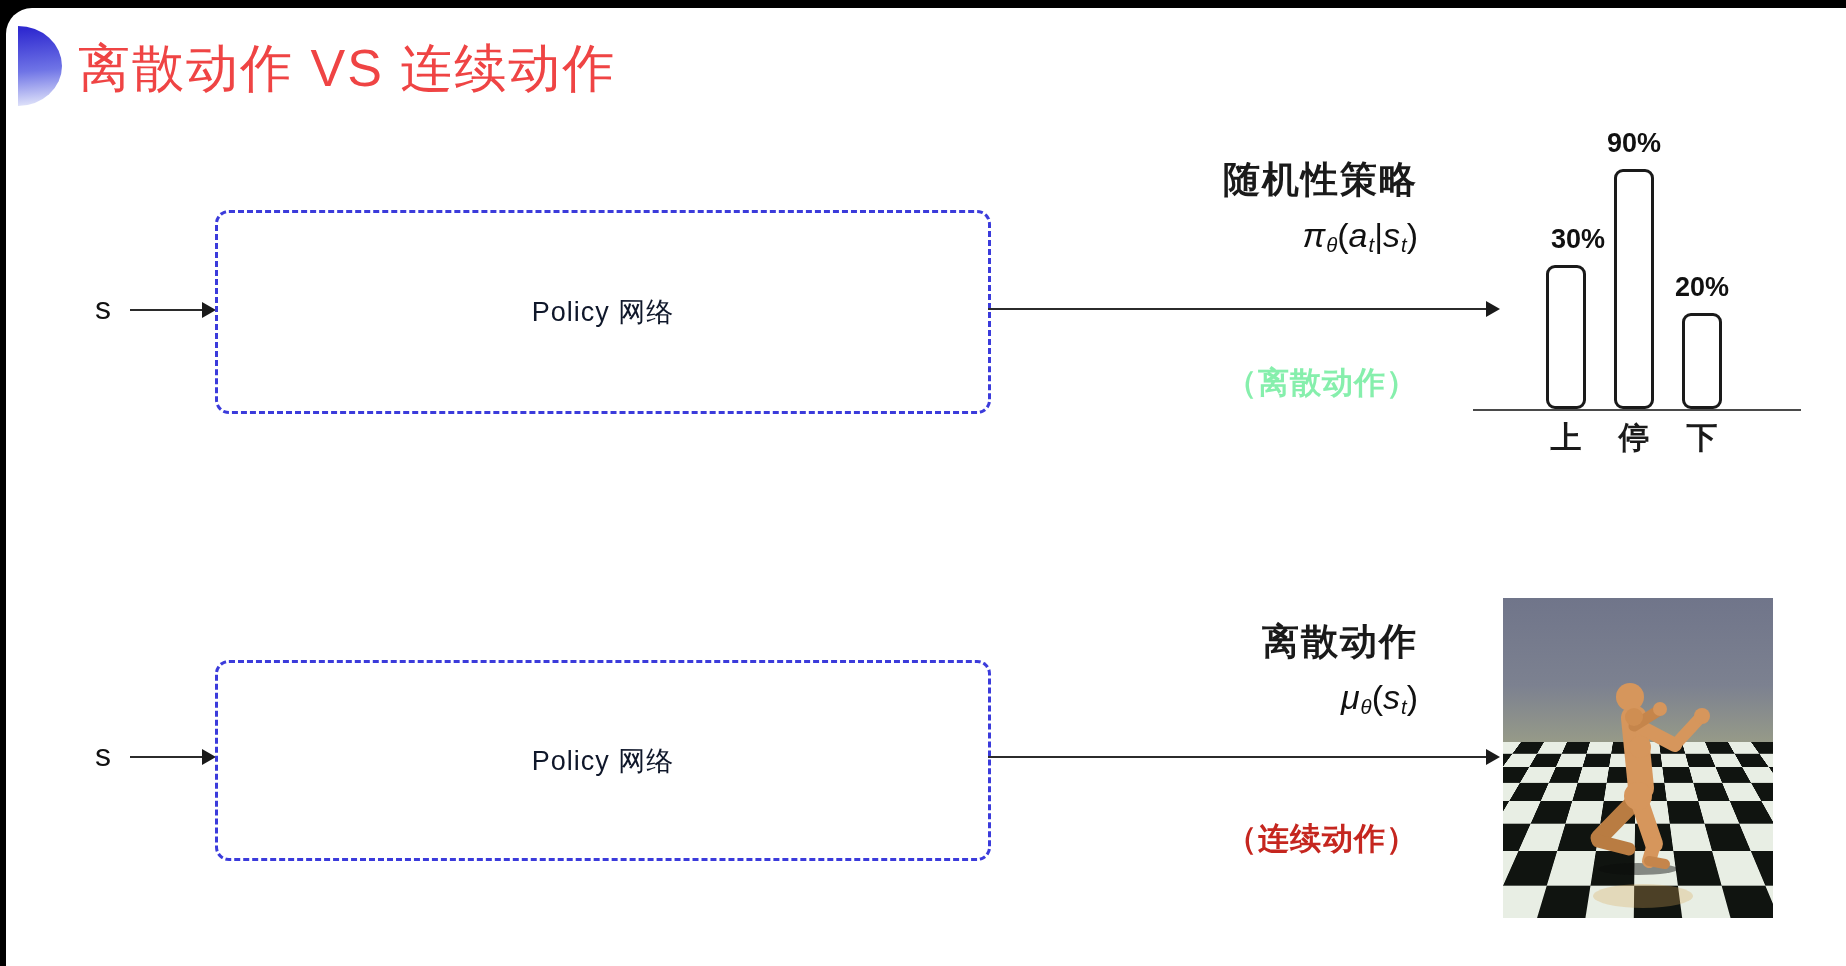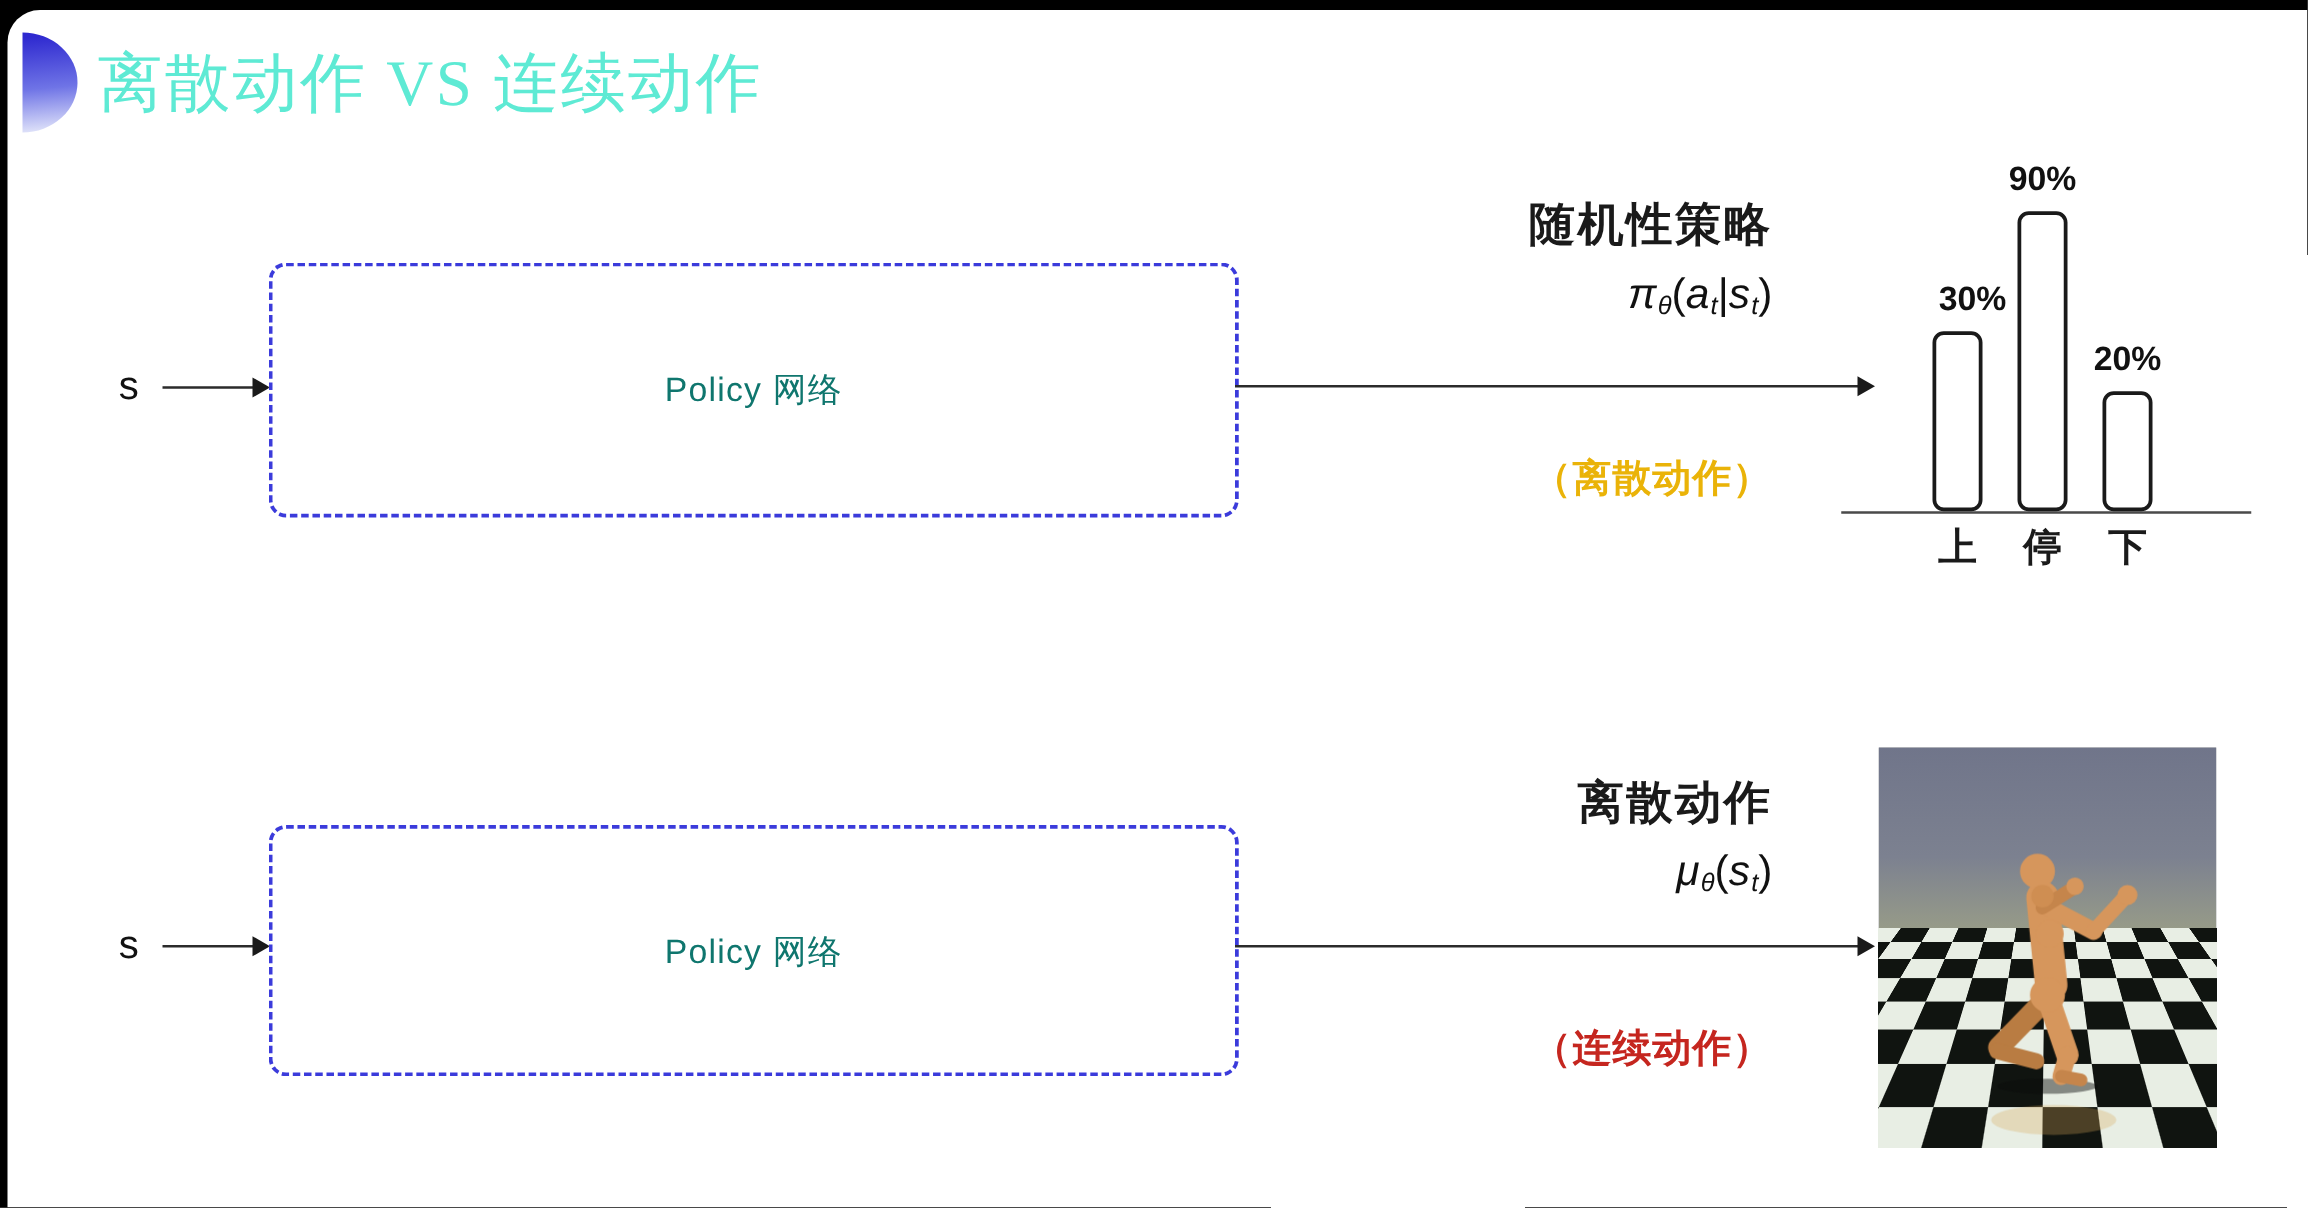--- a/index.html
+++ b/index.html
@@ -4,32 +4,32 @@
 <style>
   html,body{margin:0;padding:0;background:#000;}
   .stage{position:relative;width:1846px;height:966px;background:#000;overflow:hidden;
          font-family:"Liberation Sans",sans-serif;}
   .slide{position:absolute;left:6px;top:8px;right:0;bottom:0;background:#ffffff;
          border-top-left-radius:26px;}
   .accent{position:absolute;left:18px;top:26px;width:44px;height:80px;
           border-radius:0 44px 44px 0 / 0 40px 40px 0;
           background:linear-gradient(175deg,#2f2ad0 5%,#6f74e6 55%,#e9ecfb 100%);}
   .page-title{position:absolute;left:78px;top:38px;font-size:52px;line-height:60px;
-              color:#5eead4;font-weight:500;letter-spacing:2px;white-space:nowrap;font-family:Liberation Serif, serif;}
+              color:#ef4444;font-weight:500;letter-spacing:2px;white-space:nowrap;}
   
   .s-label{position:absolute;width:40px;text-align:center;font-size:32px;color:#111;}
   .arrow{position:absolute;height:0;}
   .arrow .shaft{position:absolute;left:0;top:-1px;height:2px;background:#2b2b2b;}
   .arrow .head{position:absolute;top:-8px;width:0;height:0;
                border-top:8px solid transparent;border-bottom:8px solid transparent;
                border-left:14px solid #1a1a1a;}
   
   .policy-box{position:absolute;border:3px dashed #3b3bdb;border-radius:14px;
               display:flex;align-items:center;justify-content:center;background:#fff;}
-  .policy-box .lbl{font-size:27px;color:#0f766e;letter-spacing:1px;}
+  .policy-box .lbl{font-size:27px;color:#0f172a;letter-spacing:1px;}
   
   .annot{position:absolute;width:340px;text-align:right;white-space:nowrap;}
   .policy-type{font-size:37px;font-weight:600;color:#1a1a1a;letter-spacing:2px;}
   .formula{font-family:Liberation Sans, sans-serif;font-size:34px;color:#111;}
   .formula .it{font-style:italic;}
   .formula .sub{font-size:0.6em;vertical-align:-0.25em;margin-left:1px;}
   .action-note{font-size:31px;font-weight:600;letter-spacing:1px;}
   
   .chart{position:absolute;left:1473px;top:102px;width:328px;height:352px;}
   .chart-plot{position:relative;width:328px;height:307px;border-bottom:2px solid #4a4a4a;}
@@ -71,21 +71,21 @@
     <span class="lbl">Policy 网络</span>
   </div>
 
   <div class="arrow" style="left:988px;top:309px;width:514px;">
     <span class="shaft" style="width:500px;"></span>
     <span class="head" style="left:498px;"></span>
   </div>
 
   <div class="annot policy-type" style="left:1078px;top:155px;">随机性策略</div>
   <div class="annot formula" style="left:1078px;top:216px;"><span class="it">π</span><span class="it sub">θ</span><span>(</span><span class="it">a</span><span class="it sub">t</span><span>|</span><span class="it">s</span><span class="it sub">t</span><span>)</span></div>
-  <div class="annot action-note" style="left:1078px;top:362px;color:#eab308;">（离散动作）</div>
+  <div class="annot action-note" style="left:1078px;top:362px;color:#86efac;">（离散动作）</div>
 
   <div class="chart">
     <div class="chart-plot">
         <div class="bar" style="left: 73px; height: 144px;"></div>
         <div class="bar-value" style="left: 60px; bottom: 154px;">30%</div>
         <div class="bar" style="left: 141px; height: 240px;"></div>
         <div class="bar-value" style="left: 116px; bottom: 250px;">90%</div>
         <div class="bar" style="left: 209px; height: 96px;"></div>
         <div class="bar-value" style="left: 184px; bottom: 106px;">20%</div>
       </div>

